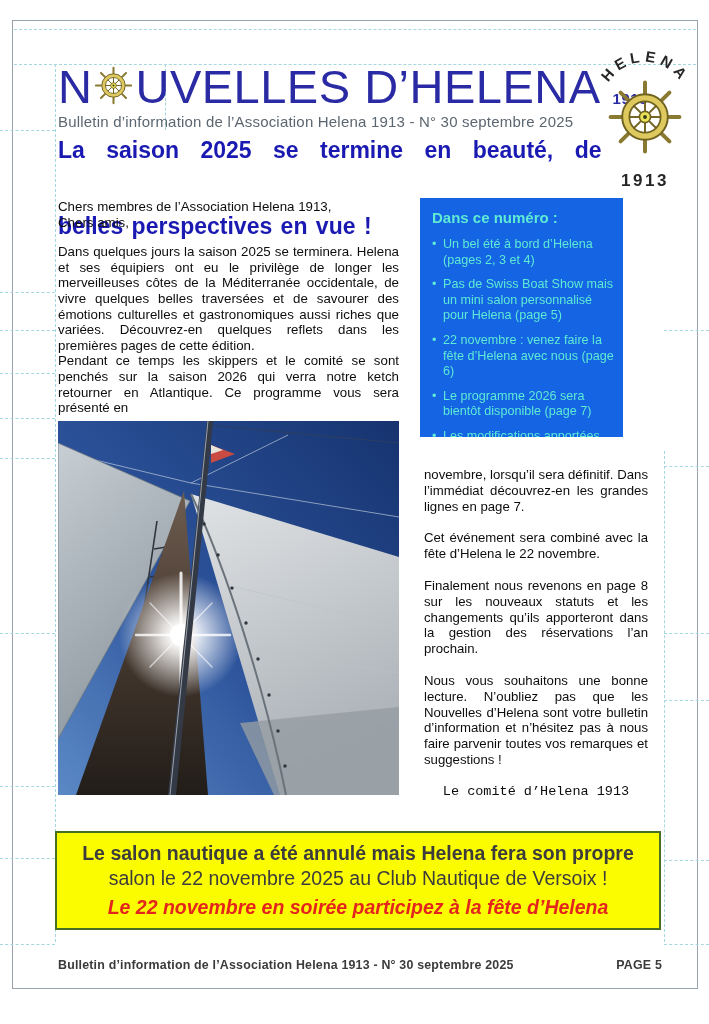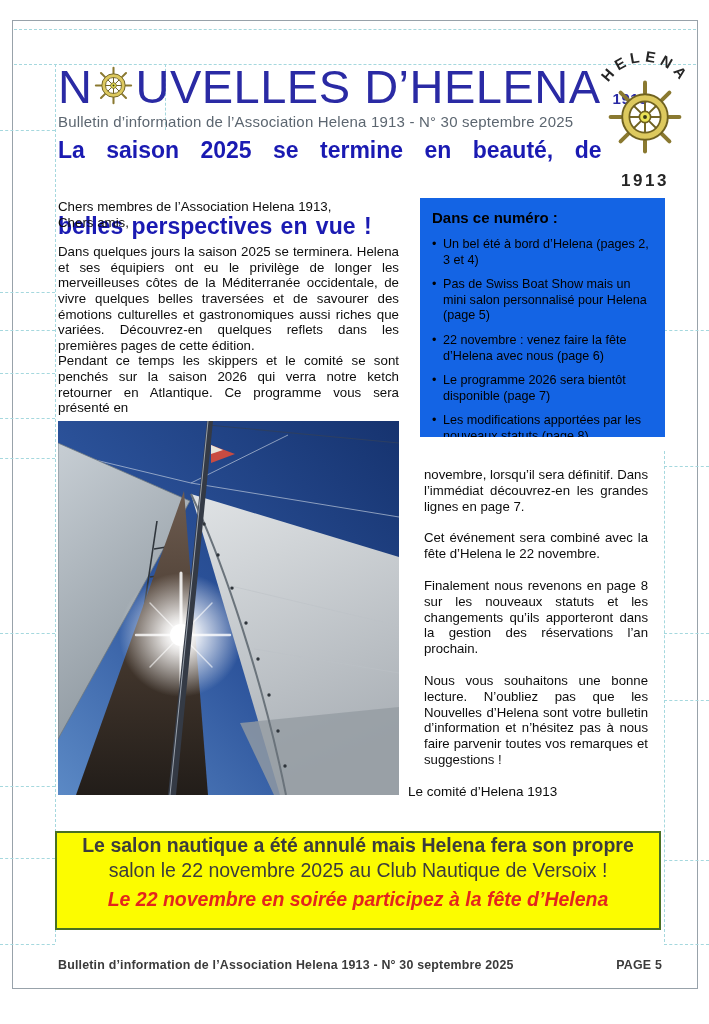--- a/index.html
+++ b/index.html
@@ -45,46 +45,46 @@
     font-size:13.3px;line-height:15.6px;color:#0d0d0d;text-align:justify;
   }
   .leftcol p{margin:0;}
   .leftcol .gap{height:14px;}
 
   
   .photo{position:absolute;left:58px;top:421px;width:341px;height:374px;}
 
   
   .tocbox{
-    position:absolute;left:420px;top:198px;width:245px;height:239px;
-    background:#1464e4;color:#000000;box-sizing:border-box;
+    position:absolute;left:420px;top:198px;width:203px;height:239px;
+    background:#1464e4;color:#5eead4;box-sizing:border-box;
     padding:11px 8px 0 12px;overflow:hidden;
   }
   .tocbox .toc-title{font-size:15px;font-weight:700;margin:0 0 11px 0;}
   .tocbox ul{list-style:none;margin:0;padding:0;}
   .tocbox li{
     font-size:12.6px;line-height:15.6px;margin:0 0 9px 0;position:relative;padding-left:11px;
   }
   .tocbox li::before{content:"•";position:absolute;left:0;top:0;}
 
   
   .rightcol{
     position:absolute;left:408px;top:451px;width:256px;
     font-size:13.2px;line-height:15.8px;color:#0d0d0d;text-align:justify;
   }
   .rightcol p{margin:16px;}
-  .signature{margin-top:15px;font-size:13.5px;}
+  .signature{margin-top:15px;text-align:center;font-size:13.5px;font-family:Liberation Mono, monospace;}
 
   
   .banner{
     position:absolute;left:55px;top:831px;width:602px;height:95px;
     background:#fcfc00;border:2px solid #497022;text-align:center;
     box-sizing:content-box;
   }
-  .banner .b1{font-size:19.5px;font-weight:700;color:#3c3c3c;line-height:25px;}
+  .banner .b1{font-size:19.5px;font-weight:700;color:#3c3c3c;line-height:25px;margin-top:8px;}
   .banner .b2{font-size:19.5px;font-weight:400;color:#3c3c3c;line-height:25px;}
   .banner .b3{font-size:19.5px;font-weight:700;font-style:italic;color:#e3251d;line-height:26px;margin-top:3px;}
 
   
   .footer{
     position:absolute;left:58px;top:958px;width:604px;
     display:flex;justify-content:space-between;
     font-size:12.4px;font-weight:700;color:#3b3b3b;letter-spacing:0.2px;
   }
 </style>

